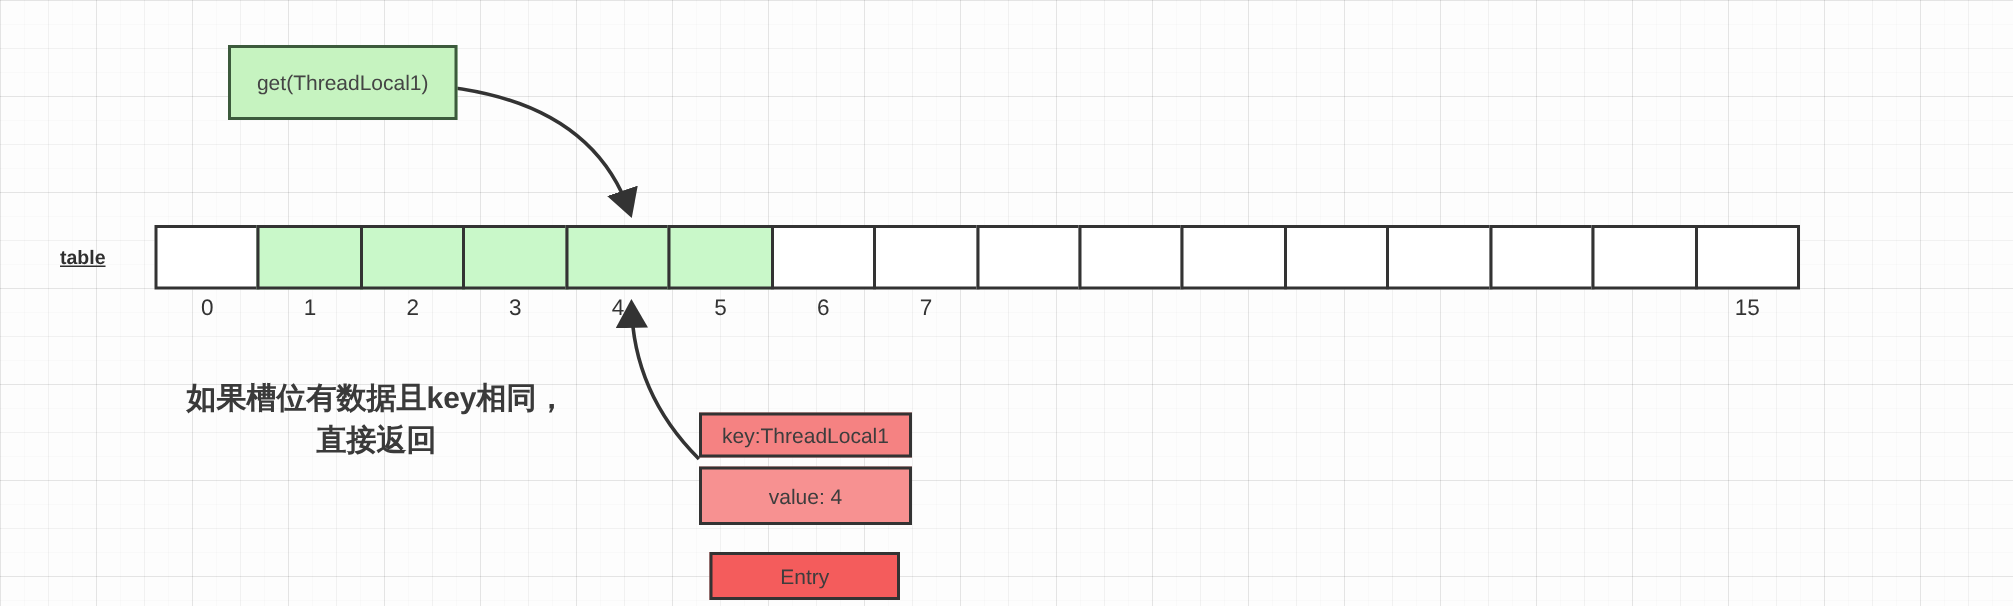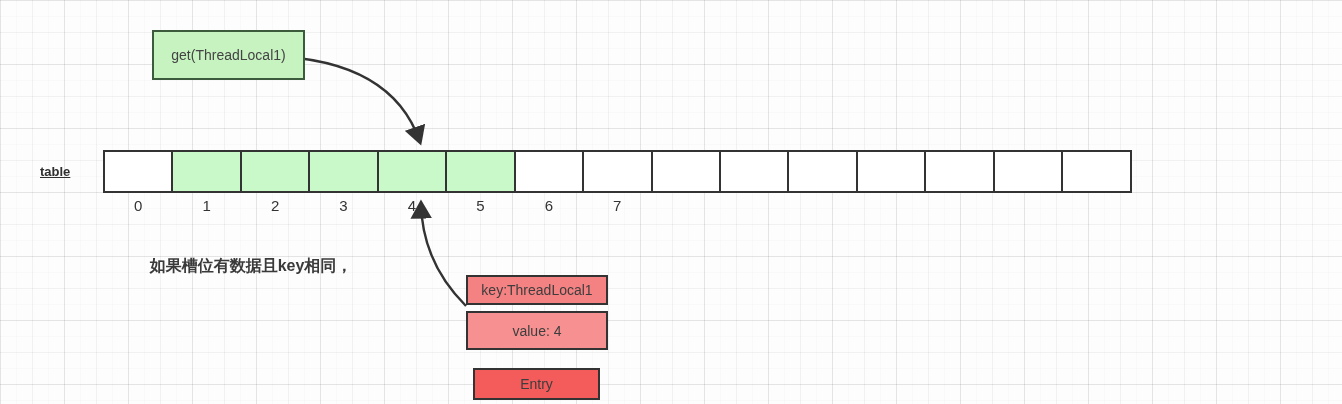--- a/index.html
+++ b/index.html
@@ -87,21 +87,21 @@
     line-height: 26px;
     text-align: center;
     font-size: 15px;
     color: #333;
   }
   .annotation {
     position: absolute;
     left: 100px; top: 252px;
     width: 302px;
     text-align: center;
-    font-size: 16px;
+    font-size: 20px;
     font-weight: 700;
     color: #3a3a3a;
     line-height: 28px;
   }
   .entry-box {
     position: absolute;
     box-sizing: border-box;
     border: 2px solid var(--border-dark, #333);
     display: flex;
     align-items: center;
@@ -188,24 +188,29 @@
       <div class="idx"></div>
     </div>
     <div class="slot-wrap">
       <div class="cell"></div>
       <div class="idx"></div>
     </div>
     <div class="slot-wrap">
       <div class="cell"></div>
       <div class="idx"></div>
     </div>
+    <div class="slot-wrap">
+      <div class="cell"></div>
+      <div class="idx">15</div>
+    </div>
   </div>
 
   <div class="annotation">
     <div>如果槽位有数据且key相同，</div>
+    <div>直接返回</div>
   </div>
 
   <div class="entry-box entry-key">
     <span>key:ThreadLocal1</span>
   </div>
   <div class="entry-box entry-value">
     <span>value: 4</span>
   </div>
   <div class="entry-box entry-tag">
     <span>Entry</span>

